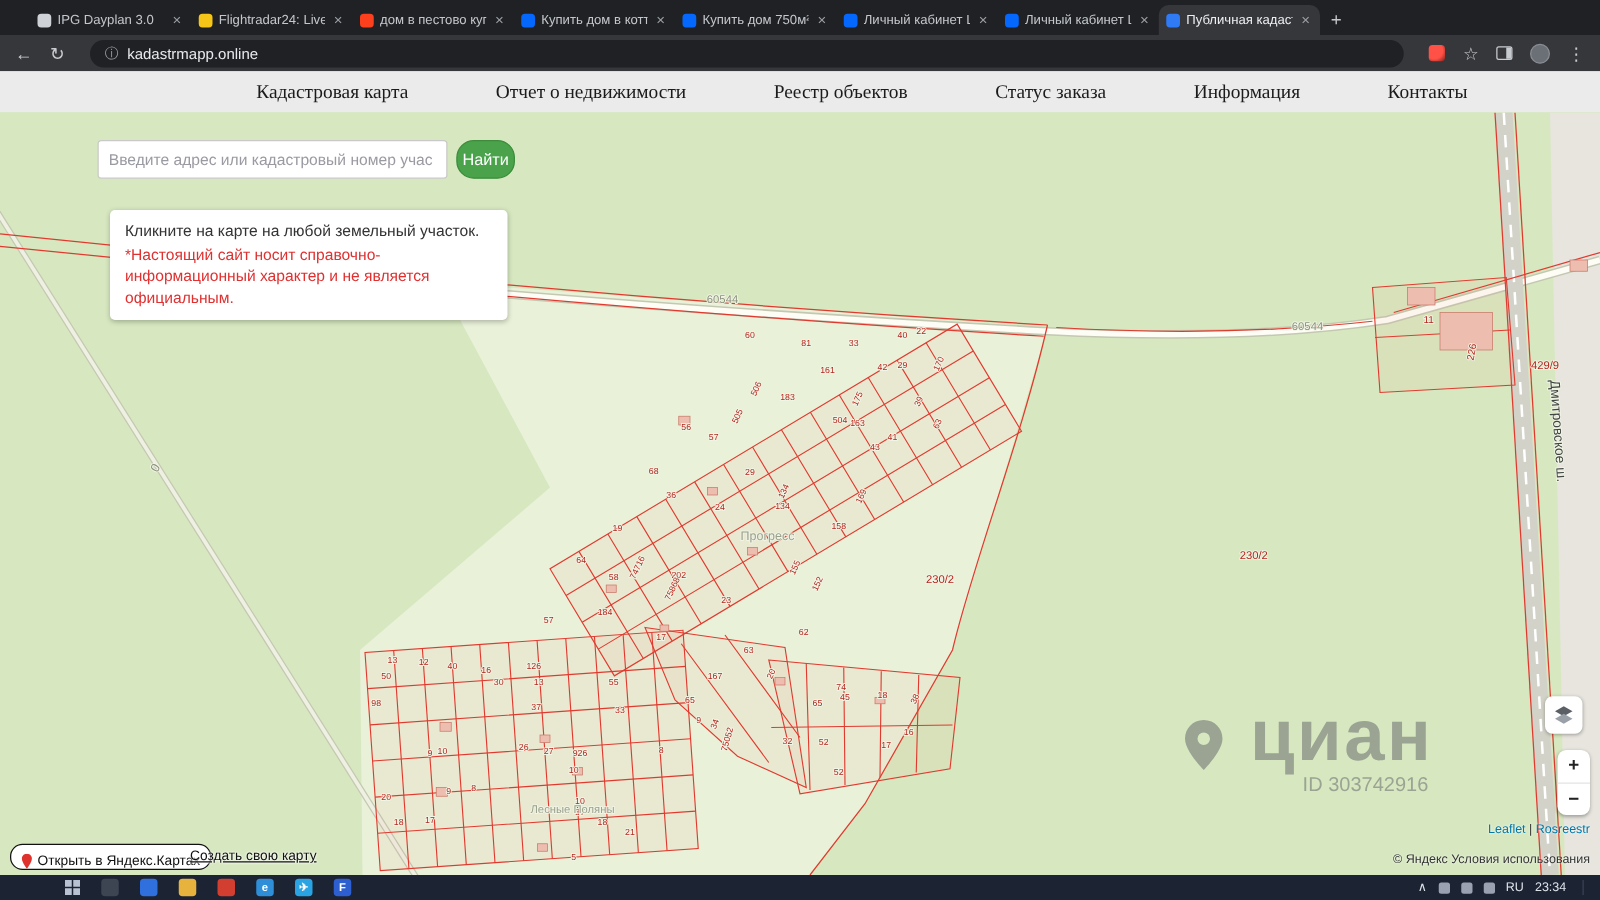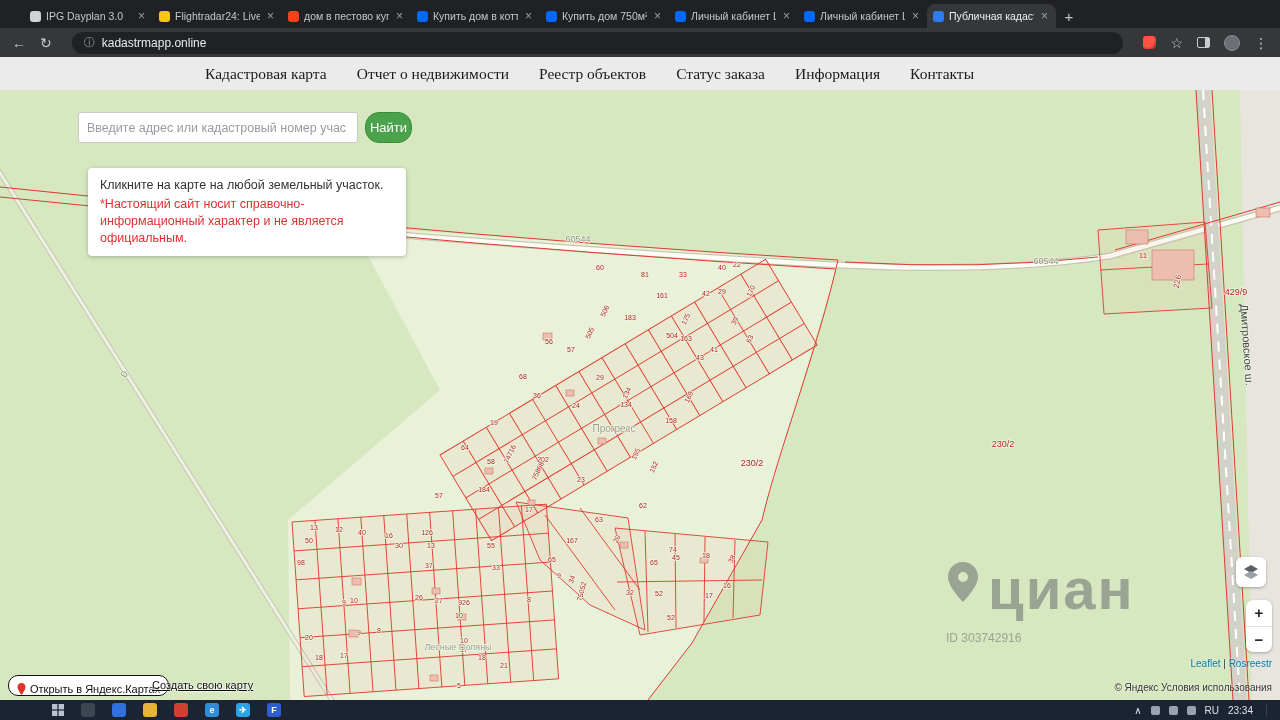--- a/index.html
+++ b/index.html
@@ -20,44 +20,44 @@
   .ticon{font-size:14px;line-height:1;cursor:default}
   .urlbar{flex:1;height:22px;background:#202124;border-radius:11px;display:flex;align-items:center;
           padding:0 12px;gap:7px;color:#e8eaed;font-size:12px;margin:0 6px}
   .urlbar .uinfo{font-size:11px;color:#9aa0a6}
   .ext-chip{width:13px;height:13px;border-radius:3px;background:radial-gradient(circle at 35% 35%,#ff5146 55%,#7d1f1a)}
   .sidebar-ic{width:13px;height:11px;border:1.5px solid #c8cbd0;border-radius:2px;position:relative}
   .sidebar-ic::after{content:"";position:absolute;right:0;top:0;bottom:0;width:4px;background:#c8cbd0}
   .avatar{width:16px;height:16px;border-radius:50%;background:#6b6f76;border:1px solid #8a8e94}
 
   
-  .sitenav{height:33px;background:#ebebeb;display:flex;align-items:center;padding-left:205px;gap:30px;
+  .sitenav{height:33px;background:#ebebeb;display:flex;align-items:center;padding-left:205px;gap:70px;
            font-family:"Liberation Serif",serif;font-size:15.5px;color:#1b1b1b}
   .nav-item{text-decoration:none;color:#1b1b1b;white-space:nowrap;cursor:pointer}
 
   
   .map-wrap{position:relative;width:1280px;height:610px;background:#d7e8c0}
   svg text{font-family:"Liberation Sans",sans-serif;paint-order:stroke;stroke:#f1f5e6;stroke-width:1.4px}
 
   .search-panel{position:absolute;left:78px;top:22px;display:flex}
   .search-input{width:280px;height:31px;border:1px solid #c9c9c9;border-radius:3px;padding:0 8px;
                 font-size:12.5px;color:#333;outline:none}
   .search-input::placeholder{color:#9a9aa2}
   .search-btn{width:47px;height:31px;margin-left:7px;background:#4aa34a;border:1px solid #3c8c3c;
               border-radius:14px;color:#fff;font-size:13px;cursor:pointer}
 
   .notice{position:absolute;left:88px;top:78px;width:318px;background:#fff;border-radius:4px;
           box-shadow:0 1px 4px rgba(0,0,0,.25);padding:9px 12px;font-size:12.5px;line-height:1.35}
   .notice .l1{color:#333}
   .notice .l2{color:#e03030;margin-top:2px}
 
   .watermark{position:absolute;left:946px;top:470px;opacity:.8;pointer-events:none}
-  .wm-row{display:flex;align-items:flex-start;gap:8px}
+  .wm-row{display:flex;align-items:flex-end;gap:20px}
   .wm-text{font-size:58px;font-weight:bold;color:#8d9289;letter-spacing:2px;line-height:1}
-  .wm-id{font-size:12px;color:#8d9289;text-align:left;margin-top:13px;padding-right:4px}
+  .wm-id{font-size:16px;color:#8d9289;text-align:right;margin-top:2px;padding-right:4px}
 
   .layers-btn{position:absolute;right:14px;top:467px;width:30px;height:30px;background:#fff;border-radius:6px;
               box-shadow:0 1px 3px rgba(0,0,0,.3);display:flex;align-items:center;justify-content:center;cursor:pointer}
   .zoomctl{position:absolute;right:8px;top:510px;width:26px;height:52px;background:#fff;border-radius:7px;
            box-shadow:0 1px 3px rgba(0,0,0,.3);display:flex;flex-direction:column;overflow:hidden}
   .zb{flex:1;display:flex;align-items:center;justify-content:center;font-size:15px;font-weight:bold;color:#222;cursor:pointer}
   .zb.plus{border-bottom:1px solid #e3e3e3}
 
   .ya-open{position:absolute;left:8px;top:585px;height:21px;background:#fff;border:1.5px solid #111;border-radius:10px;
            display:flex;align-items:flex-end;gap:4px;padding:0 8px;font-size:11px;color:#111;cursor:pointer;white-space:nowrap}

